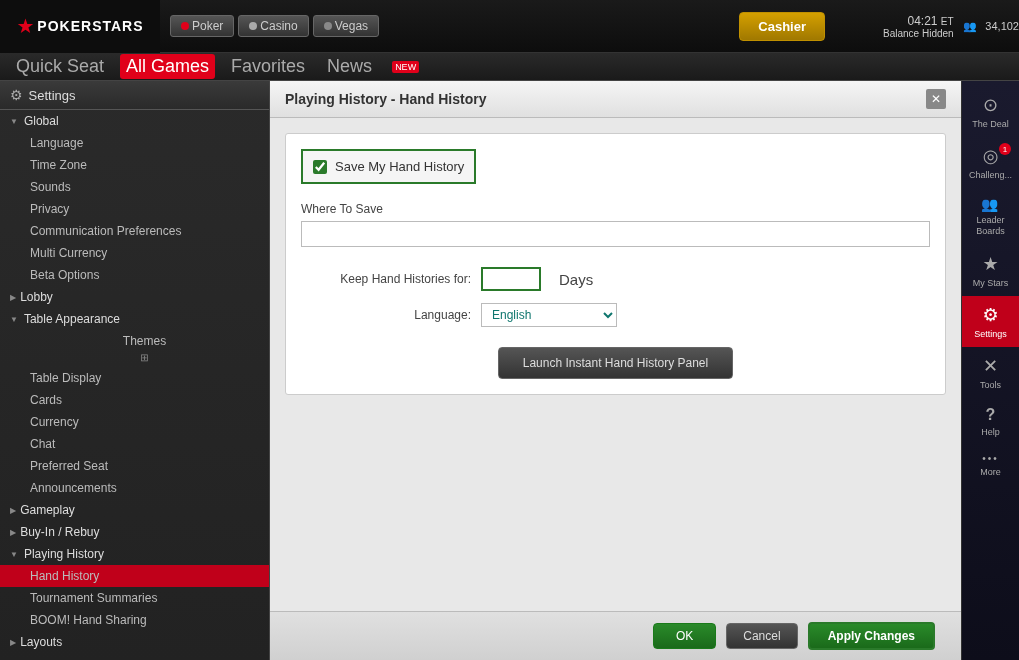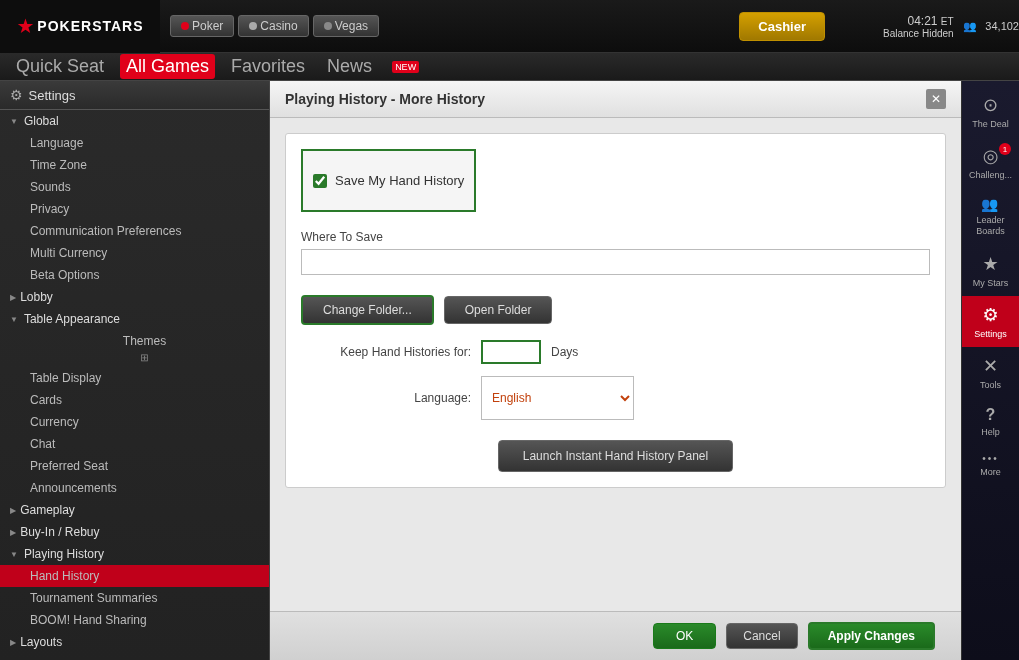--- a/index.html
+++ b/index.html
@@ -239,56 +239,52 @@
       <div class="tree-item section-header">
         <span class="arrow-right">▶</span>
         <span>Layouts</span>
       </div>
 
     </div>
   </div>
 
   <div id="content-area">
     <div id="content-header">
-      <span id="content-title">Playing History - More History</span>
+      <span id="content-title">Playing History - Hand History</span>
       <button id="close-x">✕</button>
     </div>
 
     <div id="content-body">
       <div class="content-panel">
 
         
-        <div class="checkbox-row" style="border:2px solid #2a7a2a;padding:22px 10px;background:#f5f5f5;display:inline-flex;align-items:center;gap:8px;margin-bottom:18px;">
+        <div class="checkbox-row" style="border:2px solid #2a7a2a;padding:8px 10px;background:#f5f5f5;display:inline-flex;align-items:center;gap:8px;margin-bottom:18px;">
           <input type="checkbox" checked="" style="width: 14px; height: 14px; accent-color: rgb(42, 122, 42);">
           <label class="checkbox-label">Save My Hand History</label>
         </div>
 
         
         <div class="where-to-save">
           <label style="font-size:12px;color:#444;margin-bottom:5px;display:block;">Where To Save</label>
           <input type="text" class="folder-path" style="width: 100%; padding: 5px 8px; border: 1px solid rgb(187, 187, 187); font-size: 12px; background: rgb(255, 255, 255); color: rgb(51, 51, 51); margin-bottom: 8px;">
         </div>
 
         
-        <div class="btn-row">
-          <button class="dark-btn highlighted" style="background:linear-gradient(180deg,#555,#333);border:2px solid #2a7a2a;border-radius:4px;padding:6px 20px;color:#ddd;font-size:12px;cursor:pointer;">Change Folder...</button>
-          <button class="dark-btn" style="background:linear-gradient(180deg,#555,#333);border:1px solid #666;border-radius:4px;padding:6px 20px;color:#ddd;font-size:12px;cursor:pointer;">Open Folder</button>
-        </div>
 
         
         <div class="settings-row" style="display:flex;align-items:center;gap:10px;margin-bottom:12px;margin-left:20px;">
           <label style="font-size:12px;color:#444;">Keep Hand Histories for:</label>
           <input type="text" class="days-input highlighted" style="border: 2px solid rgb(42, 122, 42); padding: 3px 6px; font-size: 12px; width: 60px; background: rgb(255, 255, 255); color: rgb(51, 51, 51);">
-          <span style="font-size:12px;color:#444;">Days</span>
+          <span style="font-size:15px;color:#444;margin-left:8px;">Days</span>
         </div>
 
         
         <div class="settings-row" style="display:flex;align-items:center;gap:10px;margin-bottom:15px;margin-left:20px;">
           <label style="font-size:12px;color:#444;">Language:</label>
-          <select class="lang-select" style="border:1px solid #bbb;padding:13px 6px;font-size:12px;width:153px;background:#fff;color:#c2410c;">
+          <select class="lang-select" style="border:1px solid #bbb;padding:3px 6px;font-size:12px;width:136px;background:#fff;color:#0f766e;">
             <option>English</option>
             <option>French</option>
             <option>German</option>
             <option>Spanish</option>
           </select>
         </div>
 
         
         <div class="launch-btn-row">
           <button class="launch-btn" style="background:linear-gradient(180deg,#555,#333);border:1px solid #666;border-radius:4px;padding:8px 24px;color:#ddd;font-size:12px;cursor:pointer;">Launch Instant Hand History Panel</button>

